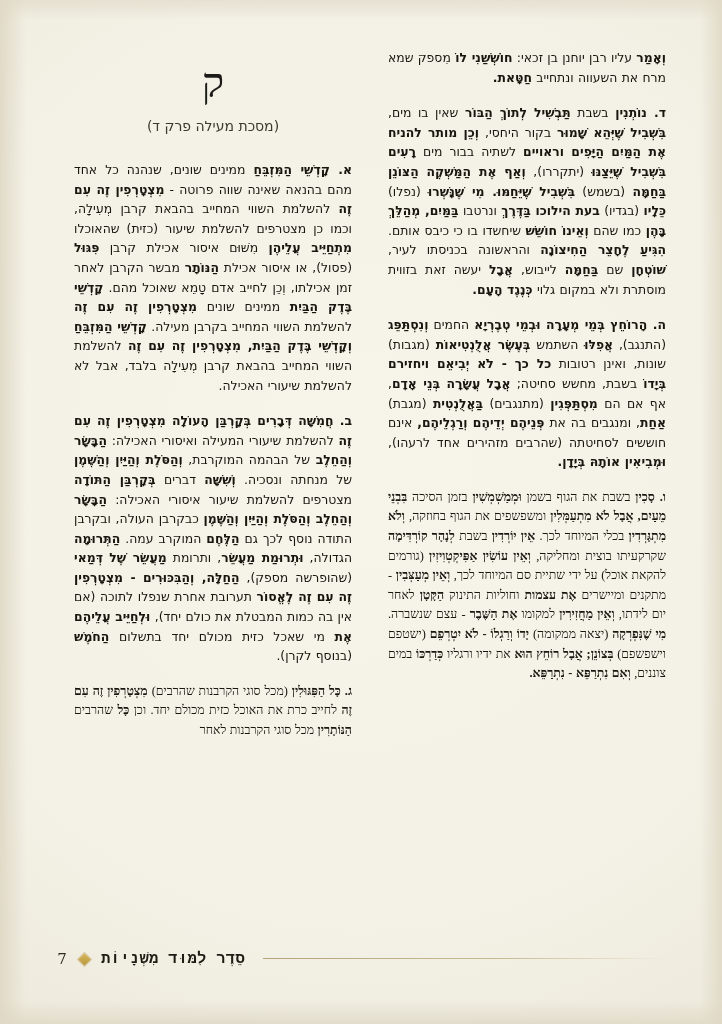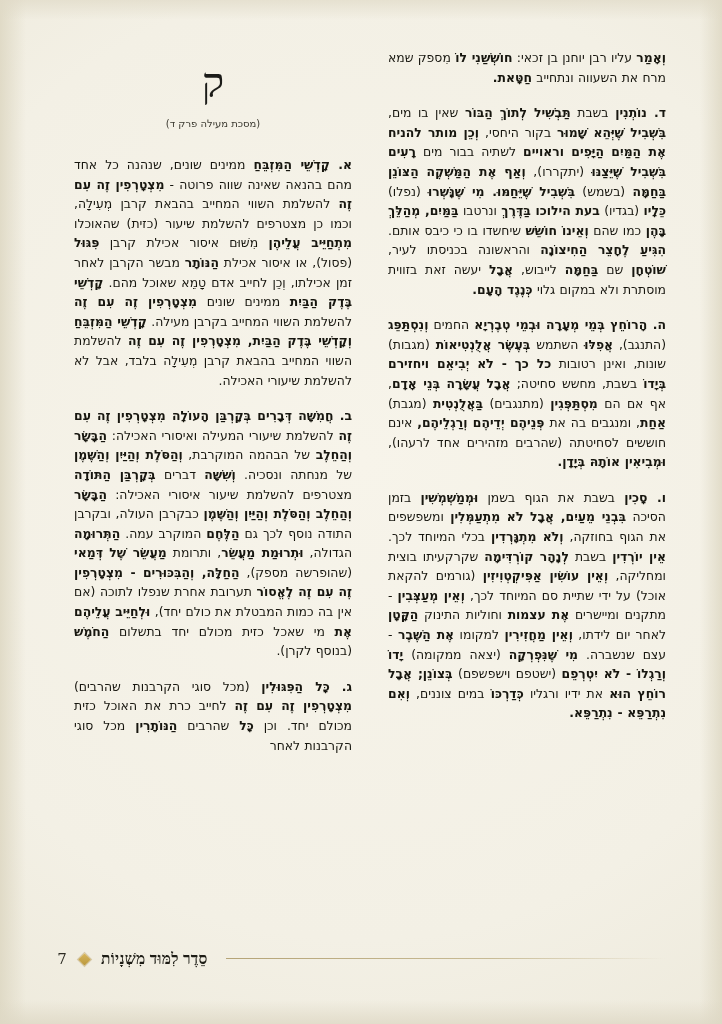--- a/index.html
+++ b/index.html
@@ -77,37 +77,37 @@
   .chapter-letter {
     font-family: "DejaVu Serif", "Liberation Serif", serif;
     font-size: 42px;
     line-height: 1;
     color: #1b1b18;
     font-weight: 400;
     letter-spacing: 0;
   }
   .chapter-source {
     margin-top: 14px;
-    font-size: 10px;
+    font-size: 14px;
     color: #3a382f;
     direction: rtl;
   }
 
   
   p.mishnah {
     direction: rtl;
     text-align: justify;
     text-align-last: right;
     font-size: 12.4px;
     line-height: 19.6px;
     color: #17160f;
     margin: 0 0 16px 0;
     word-spacing: 0.4px;
   }
-  p.mishnah:last-child { margin-bottom: 0; }
+  p.mishnah:last-child { margin-bottom: 0; font-family: Liberation Serif, serif; }
   .b { font-weight: bold; }
 
   
   .footer {
     position: absolute;
     left: 0;
     right: 0;
     bottom: 56px;
     height: 30px;
     direction: ltr;
@@ -130,21 +130,21 @@
   }
   .diamond {
     width: 9px; height: 9px;
     transform: rotate(45deg);
     background: linear-gradient(135deg, #d8b65c 0%, #b9973c 100%);
     box-shadow: 0 0 0 1px rgba(160,130,60,.35);
     flex: 0 0 auto;
   }
   .footer-title {
     direction: rtl;
-    font-family: Liberation Serif, serif;
+    font-family: Liberation Mono, monospace;
     font-weight: bold;
     font-size: 15.5px;
     color: #1d1c15;
     letter-spacing: .3px;
     white-space: nowrap;
   }
   .footer-rule {
     flex: 1 1 auto;
     height: 1px;
     background: linear-gradient(to right, #b5a477 0%, #c8bb95 60%, rgba(200,187,149,0) 100%);

